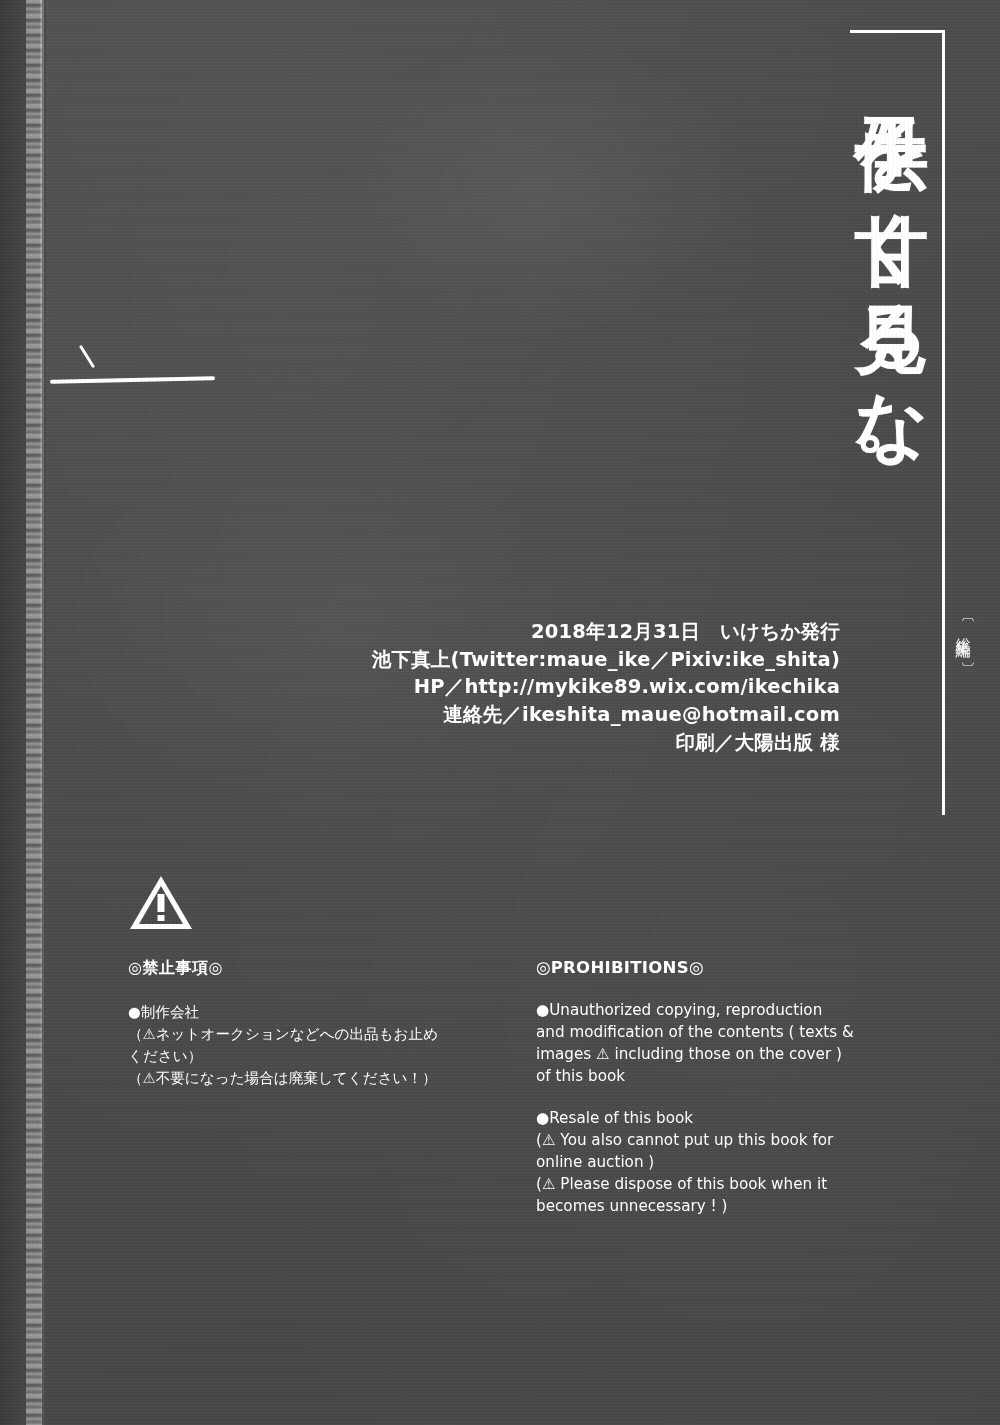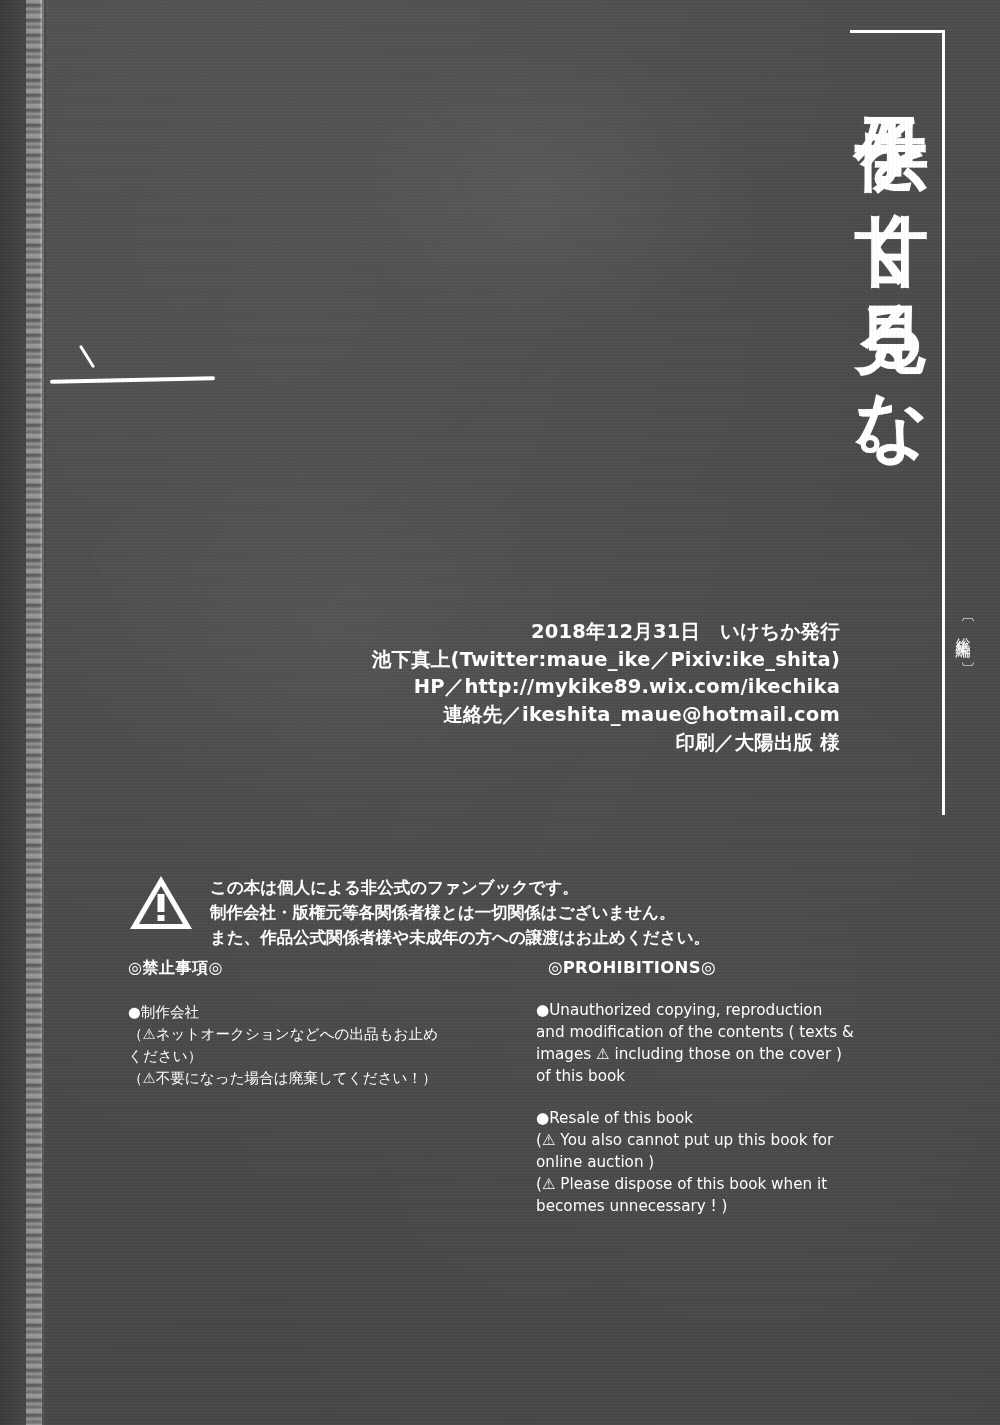--- a/index.html
+++ b/index.html
@@ -176,21 +176,21 @@
     gap: 90px;
   }
   .col { width: 318px; }
   .col-head {
     font-family: "DejaVu Sans", sans-serif;
     font-size: 16px;
     font-weight: 700;
     margin-bottom: 22px;
     letter-spacing: .5px;
   }
-  .col-head.en { font-size: 16.5px; letter-spacing: .3px; margin-left: 12px; }
+  .col-head.en { font-size: 16.5px; letter-spacing: .3px; }
   .item {
     font-family: "DejaVu Sans", sans-serif;
     font-size: 14.6px;
     line-height: 1.5;
     margin-bottom: 20px;
     color: #ffffff;
     white-space: pre-wrap;
   }
   .col.en .item { font-size: 15.2px; line-height: 1.45; }
 
@@ -249,25 +249,20 @@
 </div>
 
 <div class="warning">
   <div class="warn-icon">
     <svg width="66" height="58" viewBox="0 0 66 58" xmlns="http://www.w3.org/2000/svg">
       <path d="M33 2 L64 55 L2 55 Z" fill="#ffffff"></path>
       <path d="M33 12 L55 50 L11 50 Z" fill="#4a4a4a"></path>
       <rect x="29.5" y="20" width="7" height="18" fill="#ffffff"></rect>
       <rect x="29.5" y="41" width="7" height="6" fill="#ffffff"></rect>
     </svg>
-  </div>
-  <div class="warn-text">
-    <div>この本は個人による非公式のファンブックです。</div>
-    <div>制作会社・版権元等各関係者様とは一切関係はございません。</div>
-    <div>また、作品公式関係者様や未成年の方への譲渡はお止めください。</div>
   </div>
 </div>
 
 <div class="cols">
   <div class="col ja">
     <div class="col-head">◎禁止事項◎</div>
     <div class="item">●制作会社
 （⚠ネットオークションなどへの出品もお止めください）
 （⚠不要になった場合は廃棄してください！）</div>
   </div>

